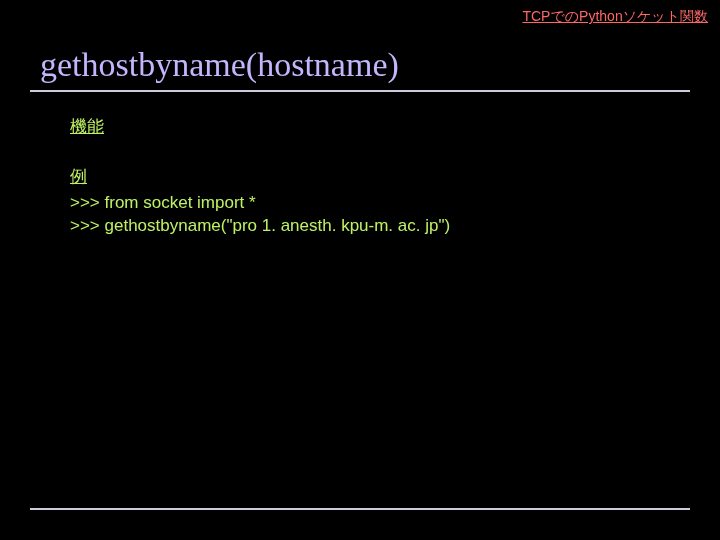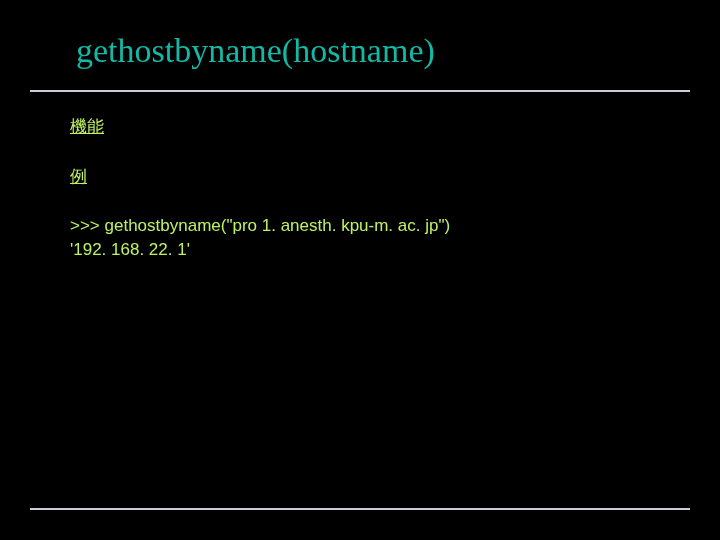--- a/index.html
+++ b/index.html
@@ -21,29 +21,28 @@
   .topic {
     position: absolute;
     top: 8px;
     right: 12px;
     color: #ff6666;
     font-size: 14px;
     text-decoration: underline;
   }
   .title {
     position: absolute;
-    top: 32px;
+    top: 46px;
     left: 40px;
     right: 40px;
     font-size: 34px;
     font-weight: normal;
     font-family: "Times New Roman", "MS PMincho", serif;
-    color: #14b8a6;
+    color: #c4b5fd;
     padding-bottom: 14px;
-    margin-left: 36px;
   }
   .title-rule {
     position: absolute;
     top: 90px;
     left: 30px;
     right: 30px;
     height: 0;
     border-bottom: 2px solid #ccccdd;
   }
   .body {
@@ -73,34 +72,34 @@
     right: 30px;
     height: 0;
     border-bottom: 2px solid #ccccdd;
   }
 </style>
 </head>
 <body>
 
 <div class="slide">
 
+  <div class="topic">TCPでのPythonソケット関数</div>
 
   <div class="title">gethostbyname(hostname)</div>
   <div class="title-rule"></div>
 
   <div class="body">
 
     <div class="block">
       <span class="section-title">機能</span><br>
     </div>
 
     <div class="block">
       <span class="section-title">例</span><br>
-      <br>
+      <span class="code-line">&gt;&gt;&gt; from socket import *</span><br>
       <span class="code-line">&gt;&gt;&gt; gethostbyname("pro 1. anesth. kpu-m. ac. jp")</span><br>
-      <span class="code-line">'192. 168. 22. 1'</span>
     </div>
 
   </div>
 
   <div class="bottom-rule"></div>
 
 </div>
 
 </body></html>

